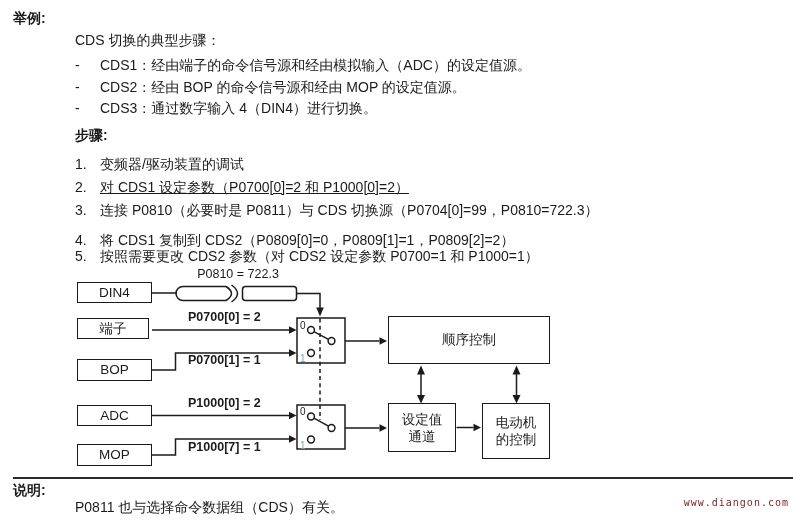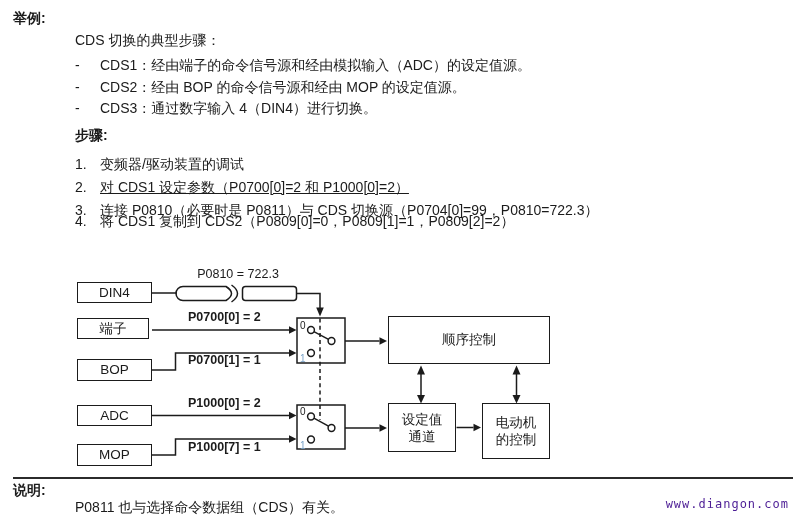--- a/index.html
+++ b/index.html
@@ -26,21 +26,21 @@
     stroke:#1b1b1b;stroke-width:1.5;fill:none;
   }
   #svg-overlay polygon{fill:#1b1b1b;stroke:none;}
   #svg-overlay text{font-family:"Liberation Sans","DejaVu Sans",sans-serif;font-size:10px;stroke:none;}
   .sw0{fill:#222222;}
   .sw1{fill:#7aa3c8;}
   #separator{position:absolute;left:13px;top:477px;width:780px;height:1.5px;background:#2b2b2b;}
   #watermark{
     position:absolute;right:4px;top:497px;
     font-family:"DejaVu Sans Mono","Liberation Mono",monospace;
-    font-size:12px;letter-spacing:1px;color:#4c1d95;
+    font-size:10px;letter-spacing:1px;color:#7f1d1d;
   }
 </style>
 </head>
 <body>
 
 <div id="page">
 
   <div class="abs bold" style="left:13px;top:10px;">举例:</div>
 
   <div class="abs" style="left:75px;top:32px;">CDS 切换的典型步骤：</div>
@@ -59,22 +59,25 @@
 
   <div class="row" style="top:156px;">
     <span class="marker">1.</span><span>变频器/驱动装置的调试</span>
   </div>
   <div class="row" style="top:179px;text-decoration:underline;">
     <span class="marker">2.</span><span>对 CDS1 设定参数（P0700[0]=2 和 P1000[0]=2）</span>
   </div>
   <div class="row" style="top:202px;">
     <span class="marker">3.</span><span>连接 P0810（必要时是 P0811）与 CDS 切换源（P0704[0]=99，P0810=722.3）</span>
   </div>
-  <div class="row" style="top:213px;">
+  <div class="row" style="top:232px;">
     <span class="marker">4.</span><span>将 CDS1 复制到 CDS2（P0809[0]=0，P0809[1]=1，P0809[2]=2）</span>
+  </div>
+  <div class="row" style="top:248px;">
+    <span class="marker">5.</span><span>按照需要更改 CDS2 参数（对 CDS2 设定参数 P0700=1 和 P1000=1）</span>
   </div>
 
   <svg id="svg-overlay" width="793" height="524" viewBox="0 0 793 524">
 
     <line x1="320" y1="318.5" x2="320" y2="420" stroke-dasharray="4 3.2"></line>
 
     <g>
       <path d="M152 293 H177"></path>
       <path d="M183 286.5 H226 Q237 293.5 226 300.5 H183 A7 7 0 0 1 183 286.5 Z" fill="#ffffff"></path>
       <path d="M231.5 285 Q243.5 293.5 231.5 302"></path>

